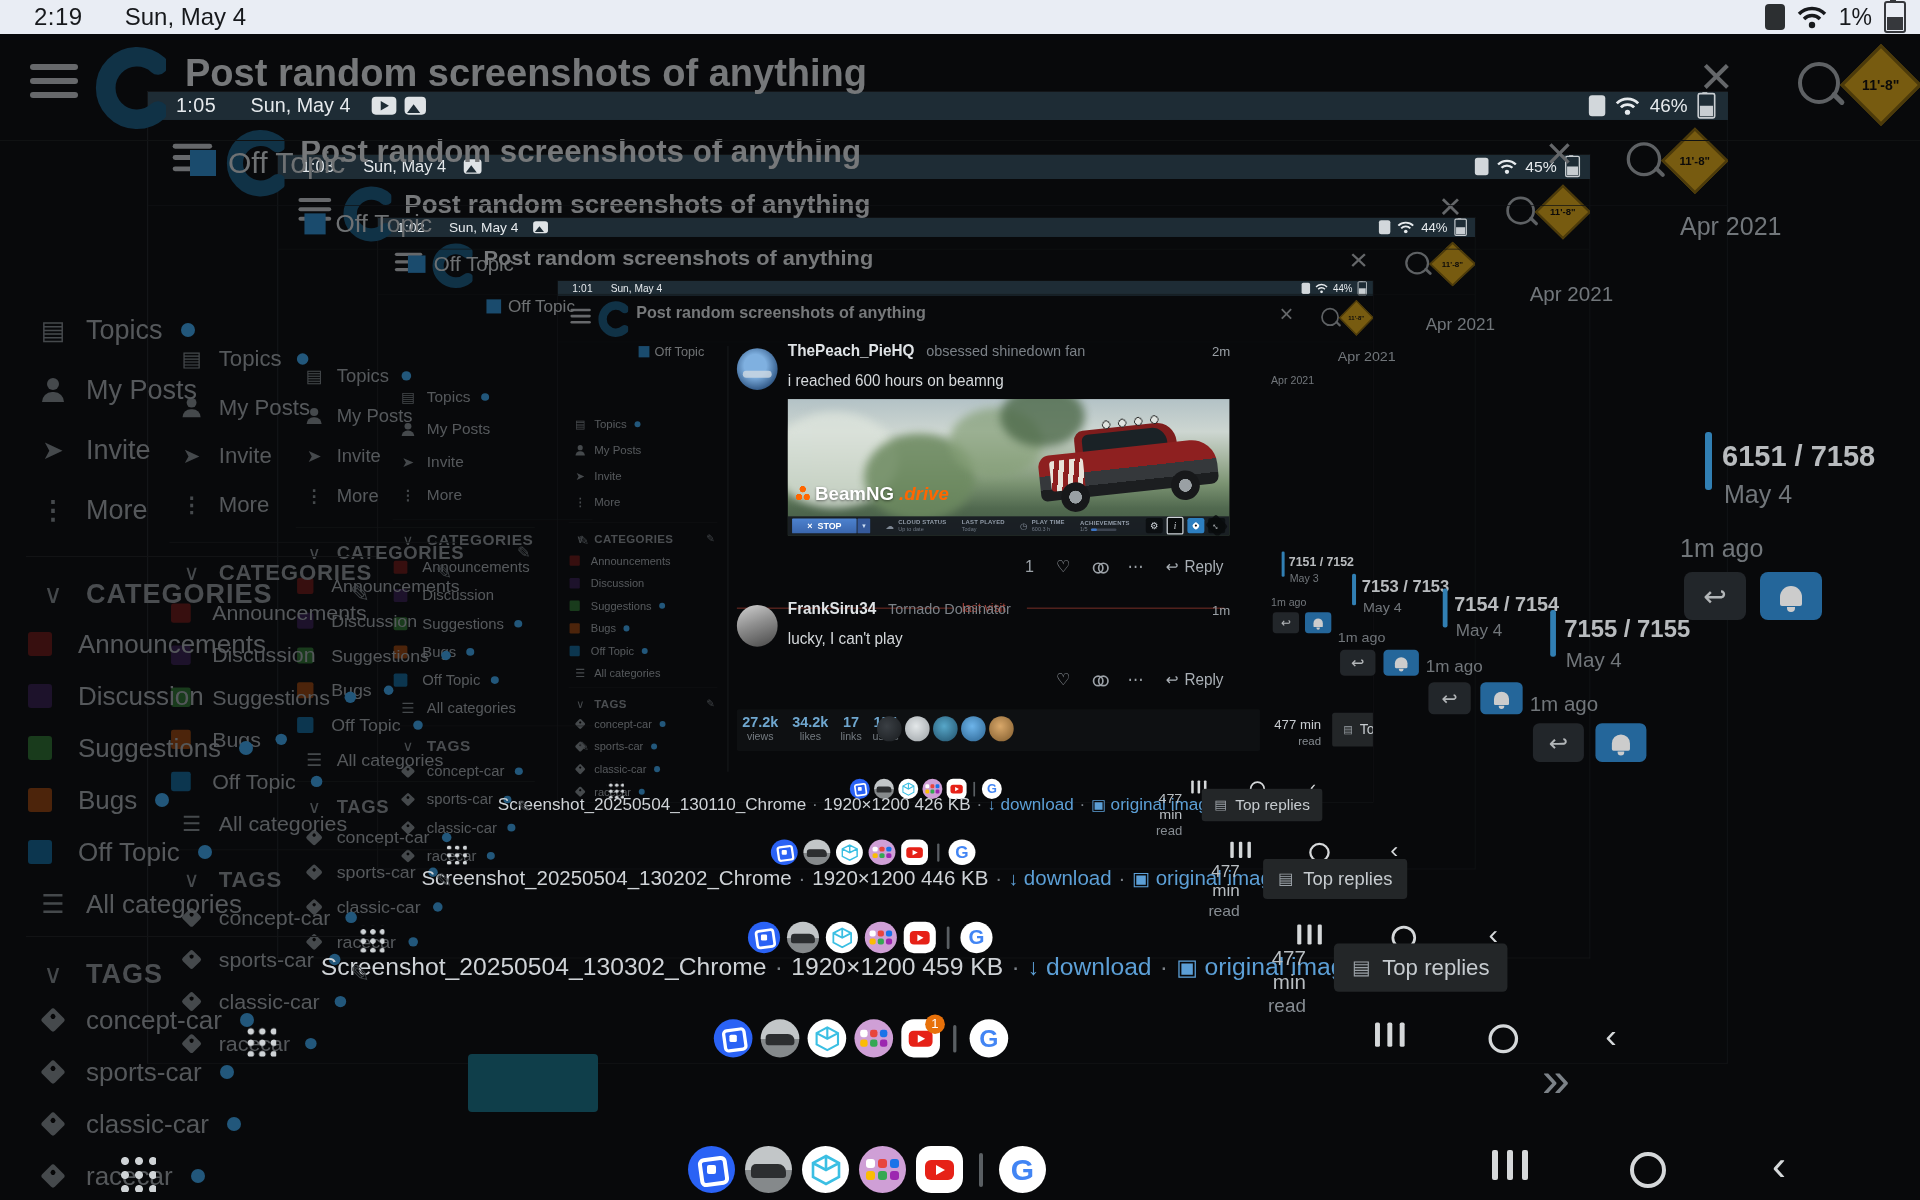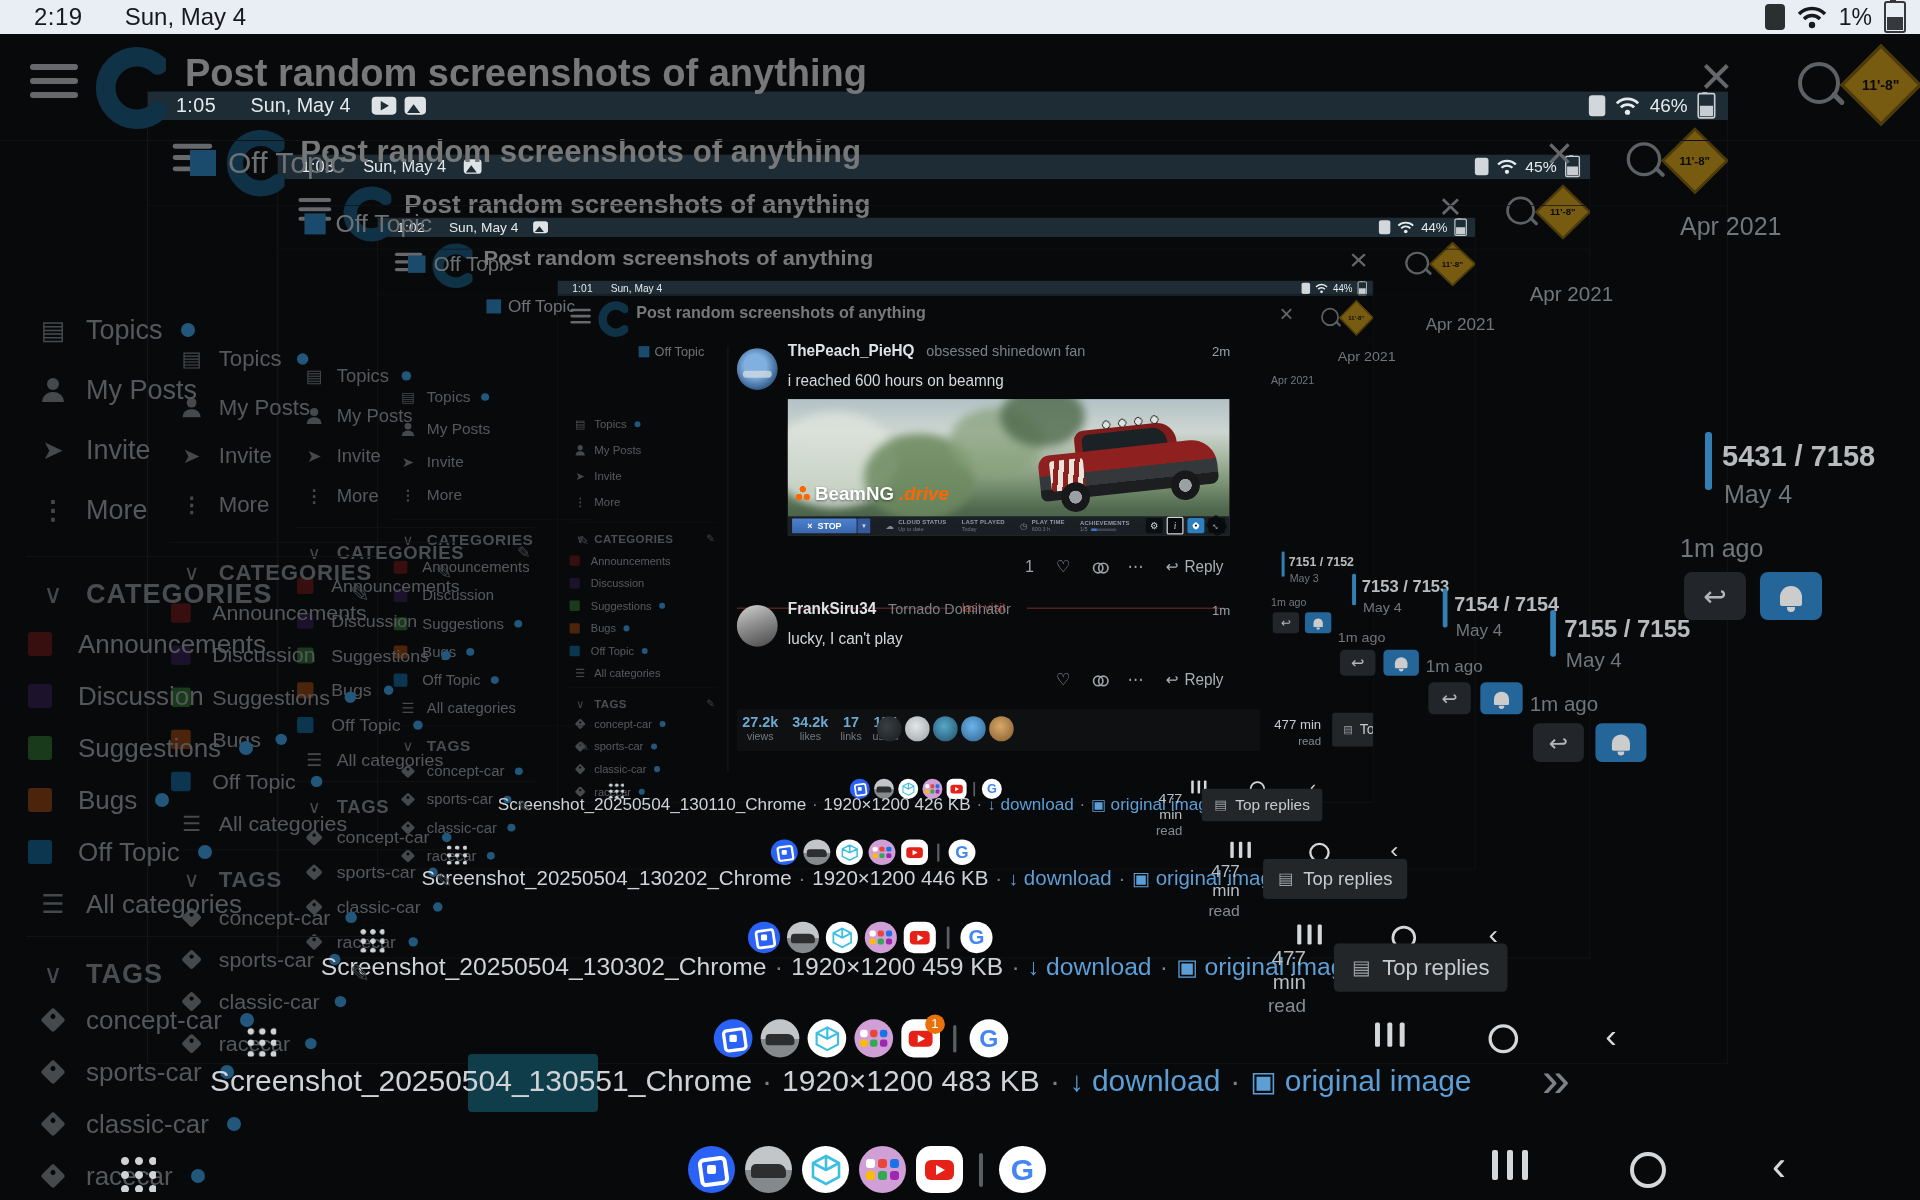--- a/index.html
+++ b/index.html
@@ -311,37 +311,33 @@
           <span class="i-tag"></span>
         </span>
         <span class="slab">racecar</span>
         <span class="sdot"></span>
       </div>
     </div>
 
     <div class="tline">
       <div class="tl-start" style="top: 212px;">Apr 2021</div>
       <div class="tl-bar" style="top: 432px;"></div>
-      <div class="tl-cur" style="top: 440px;">5431 / 7158</div>
+      <div class="tl-cur" style="top: 440px;">6151 / 7158</div>
       <div class="tl-date" style="top: 480px;">May 4</div>
       <div class="tl-ago" style="top: 534px;">1m ago</div>
       <div class="tl-btns" style="top: 572px;">
         <span class="tbtn">↩</span>
         <span class="tbtn bell">
           <span class="i-bell"></span>
         </span>
       </div>
     </div>
 
     <div class="caprow">
       <div class="cap-hl"></div>
-      <div class="cap-text">
-        <span>Screenshot_20250504_130551_Chrome</span><span class="dotsep">·</span><span>1920×1200</span>
-        <span>483 KB</span><span class="dotsep">·</span><span class="cap-ic">↓</span><span class="cap-link">download</span><span class="dotsep">·</span><span class="cap-ic">▣</span><span class="cap-link">original image</span>
-      </div>
 
       <div class="cap-more">»</div>
     </div>
 
     <div class="dock">
       <div class="gridic"></div>
       <div class="apps">
         <div class="app app-internet"></div>
         <div class="app app-car"></div>
         <div class="app app-cube">

